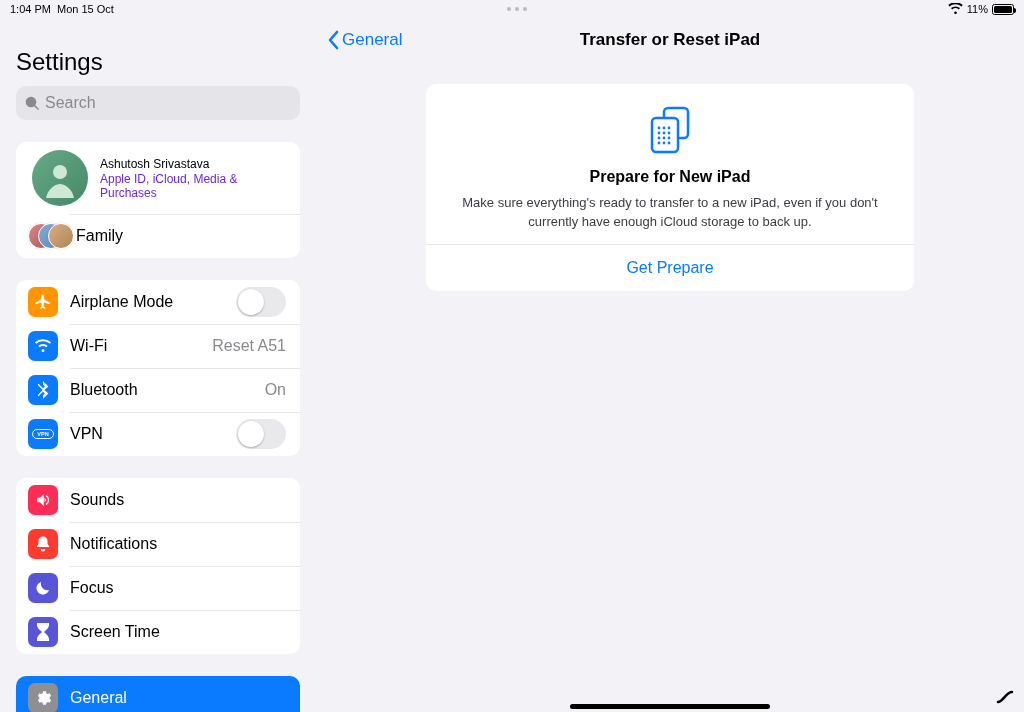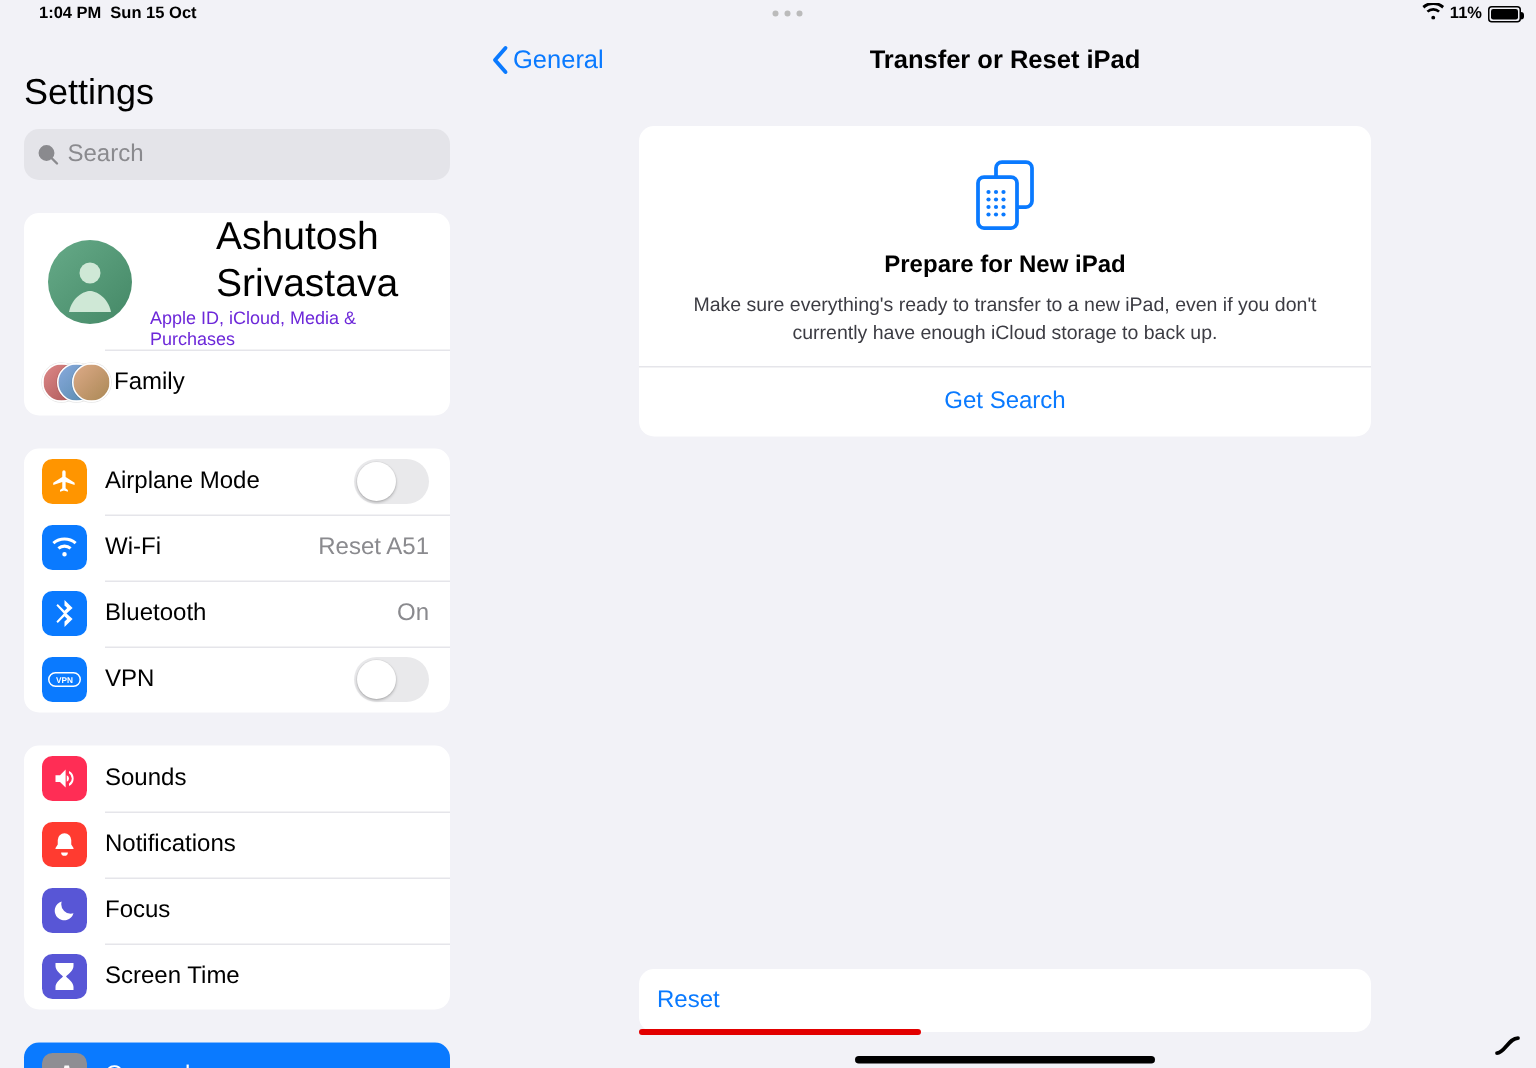--- a/index.html
+++ b/index.html
@@ -1,20 +1,20 @@
 <!DOCTYPE html>
 <html><head>
 <meta charset="utf-8">
 <style>
   * { box-sizing: border-box; margin: 0; padding: 0; }
   html, body { width: 1024px; height: 712px; overflow: hidden; font-family: -apple-system, "Helvetica Neue", Arial, sans-serif; -webkit-font-smoothing: antialiased; }
   body { background: #f2f2f7; color: #000; }
 
   
-  .statusbar { position: absolute; top: 0; left: 16px; right: 0; height: 18px; display: flex; align-items: center; justify-content: space-between; padding: 0 10px; font-size: 11px; font-weight: 700; }
+  .statusbar { position: absolute; top: 0; left: 0; right: 0; height: 18px; display: flex; align-items: center; justify-content: space-between; padding: 0 10px; font-size: 11px; font-weight: 400; }
   .statusbar .left { display: flex; gap: 6px; }
   .statusbar .right { display: flex; align-items: center; gap: 4px; }
   .status-dots { position: absolute; left: 50.5%; transform: translateX(-50%); display: flex; gap: 4px; }
   .status-dots span { width: 4px; height: 4px; border-radius: 50%; background: #bbb; }
   .wifi-icon, .battery-icon { display: inline-block; }
   .battery { display:inline-flex; align-items:center; }
   .battery-body { width: 22px; height: 11px; border: 1px solid #000; border-radius: 2.5px; position: relative; }
   .battery-body::after { content:""; position:absolute; right:-3px; top:3px; width:2px; height:5px; background:#000; border-radius:0 2px 2px 0; }
   .battery-fill { position:absolute; left:1px; top:1px; bottom:1px; width: 18px; background:#000; border-radius:1.5px; }
 
@@ -37,21 +37,21 @@
   .badge { width:30px; height:30px; border-radius:7px; display:flex; align-items:center; justify-content:center; margin-right:12px; flex:none; color:#fff; }
 
   .avatar-lg { width:56px; height:56px; border-radius:50%; background:linear-gradient(135deg,#6a8,#486); margin:8px 12px 8px 4px; flex:none; overflow:hidden; display:flex; align-items:center; justify-content:center; }
   .avatar-sm { width:38px; height:30px; position:relative; margin-right:10px; }
   .avatar-sm span { position:absolute; width:26px; height:26px; border-radius:50%; border:1.5px solid #fff; box-shadow: 0 0 0 .5px rgba(0,0,0,.1); }
   .avatar-sm span:nth-child(1){ left:0; top:2px; background:linear-gradient(135deg,#d88,#a55); }
   .avatar-sm span:nth-child(2){ left:10px; top:2px; background:linear-gradient(135deg,#8ad,#58a); }
   .avatar-sm span:nth-child(3){ left:20px; top:2px; background:linear-gradient(135deg,#da8,#a85); }
 
   .profile-row { min-height: 66px; }
-  .profile-name { font-size: 26px; margin-left: 44px; }
+  .profile-name { font-size: 12px; }
   .profile-sub { font-size: 12px; color:#6d28d9; margin-top:1px; }
 
   .toggle { width:50px; height:30px; background:#e9e9eb; border-radius:15px; position:relative; margin-left:auto; }
   .toggle::after { content:""; position:absolute; left:2px; top:2px; width:26px; height:26px; border-radius:50%; background:#fff; box-shadow:0 1px 2px rgba(0,0,0,.25),0 0 0 .5px rgba(0,0,0,.04); }
 
   .card.nav { margin-top: 22px; padding:0; }
   .nav-row.selected { background:#0a7aff; color:#fff; border-radius:10px 10px 0 0; }
   .nav-row.selected .label { color:#fff; }
   .card.nav .badge.grey svg { opacity:.95; }
 
@@ -79,21 +79,21 @@
   
   .scribble { position:absolute; right:6px; bottom:4px; width:24px; height:24px; }
 
 </style>
 </head>
 <body>
 
 <div class="statusbar">
   <div class="left">
     <span>1:04 PM</span>
-    <span>Sun 15 Oct</span>
+    <span>Mon 15 Oct</span>
   </div>
   <div class="status-dots">
     <span></span>
       <span></span>
       <span></span>
   </div>
   <div class="right">
     <span class="wifi-icon">
       <svg width="15" height="11" viewBox="0 0 15 11">
           <path d="M7.5 9.5a1.3 1.3 0 1 0 0 2.6 1.3 1.3 0 0 0 0-2.6ZM4.2 7.4a5 5 0 0 1 6.6 0l1.2-1.3a6.8 6.8 0 0 0-9 0Zm-2.7-2.8a9 9 0 0 1 12 0L14.7 3A11 11 0 0 0 .3 3Z" fill="#000" transform="translate(0 -1)"></path>
@@ -259,27 +259,24 @@
               <circle cx="27" cy="36" r="1.4"></circle>
             <circle cx="17" cy="41" r="1.4"></circle>
               <circle cx="22" cy="41" r="1.4"></circle>
               <circle cx="27" cy="41" r="1.4"></circle>
           </g>
         </svg>
       </div>
       <h3>Prepare for New iPad</h3>
       <p>Make sure everything's ready to transfer to a new iPad, even if you don't currently have enough iCloud storage to back up.</p>
       <div class="divider"></div>
-      <div class="cta">Get Search</div>
+      <div class="cta">Get Prepare</div>
     </div>
 
     <div class="bottom-card">
-      <div class="row">
-        <span class="link">Reset</span>
-      </div>
       <div class="erase-highlight" style="left:0px; right:300px; top:40px; bottom:-2px;"></div>
     </div>
 
     <div class="scribble">
       <svg width="24" height="24" viewBox="0 0 24 24">
           <path d="M4 18c5 0 8-10 14-10" fill="none" stroke="#000" stroke-width="2.5" stroke-linecap="round"></path>
         </svg>
     </div>
 
     <div class="home-indicator"></div>

